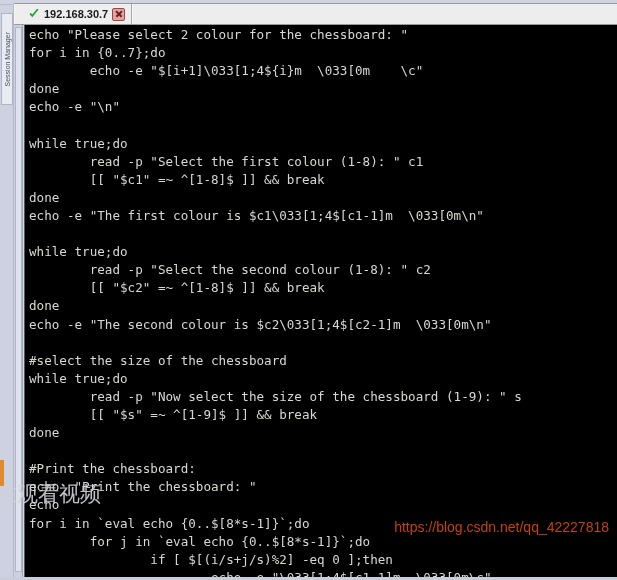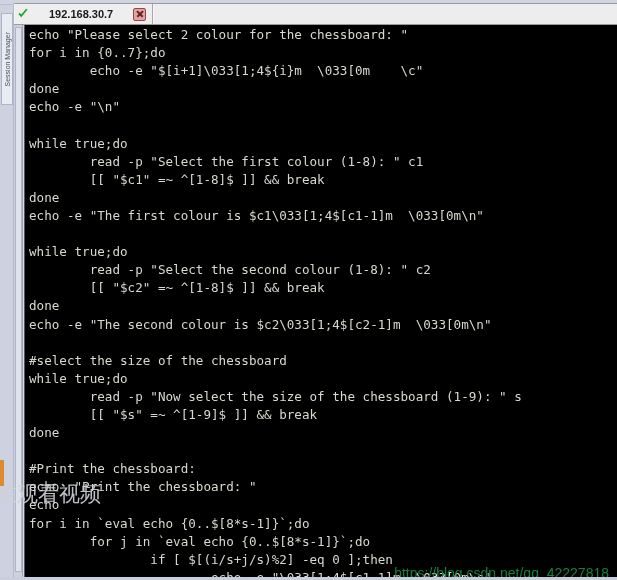--- a/index.html
+++ b/index.html
@@ -35,22 +35,22 @@
     background: #e8e8e8;
     display: flex;
     align-items: stretch;
     box-sizing: border-box;
     border-top: 1px solid #9a9a9a;
     border-bottom: 1px solid #9a9a9a;
   }
   .tab {
     display: flex;
     align-items: center;
-    gap: 20px;
-    padding: 0 6px 0 2px;
+    gap: 4px;
+    padding: 0 6px 0 13px;
     box-sizing: border-box;
     font-size: 11px;
     color: #1a1a1a;
     background: #e4e4e4;
     border-right: 1px solid #a8a8a8;
     border-left: 1px solid #f4f4f4;
     white-space: nowrap;
   }
   .tab.active {
     background: #eeeeee;
@@ -174,25 +174,25 @@
     font-size: 21px;
     line-height: 1;
     color: #cfd2d8;
     opacity: 0.92;
     white-space: nowrap;
     pointer-events: none;
   }
   .wm-url {
     position: absolute;
     right: 8px;
-    top: 566px;
+    top: 520px;
     font-family: "Liberation Sans", sans-serif;
     font-size: 14px;
     line-height: 1;
-    color: #15803d;
+    color: #c2410c;
     white-space: nowrap;
     pointer-events: none;
   }
 
   
   .bottom-edge {
     position: absolute;
     left: 0; top: 577px;
     width: 617px; height: 3px;
     background: #c9cddc;

